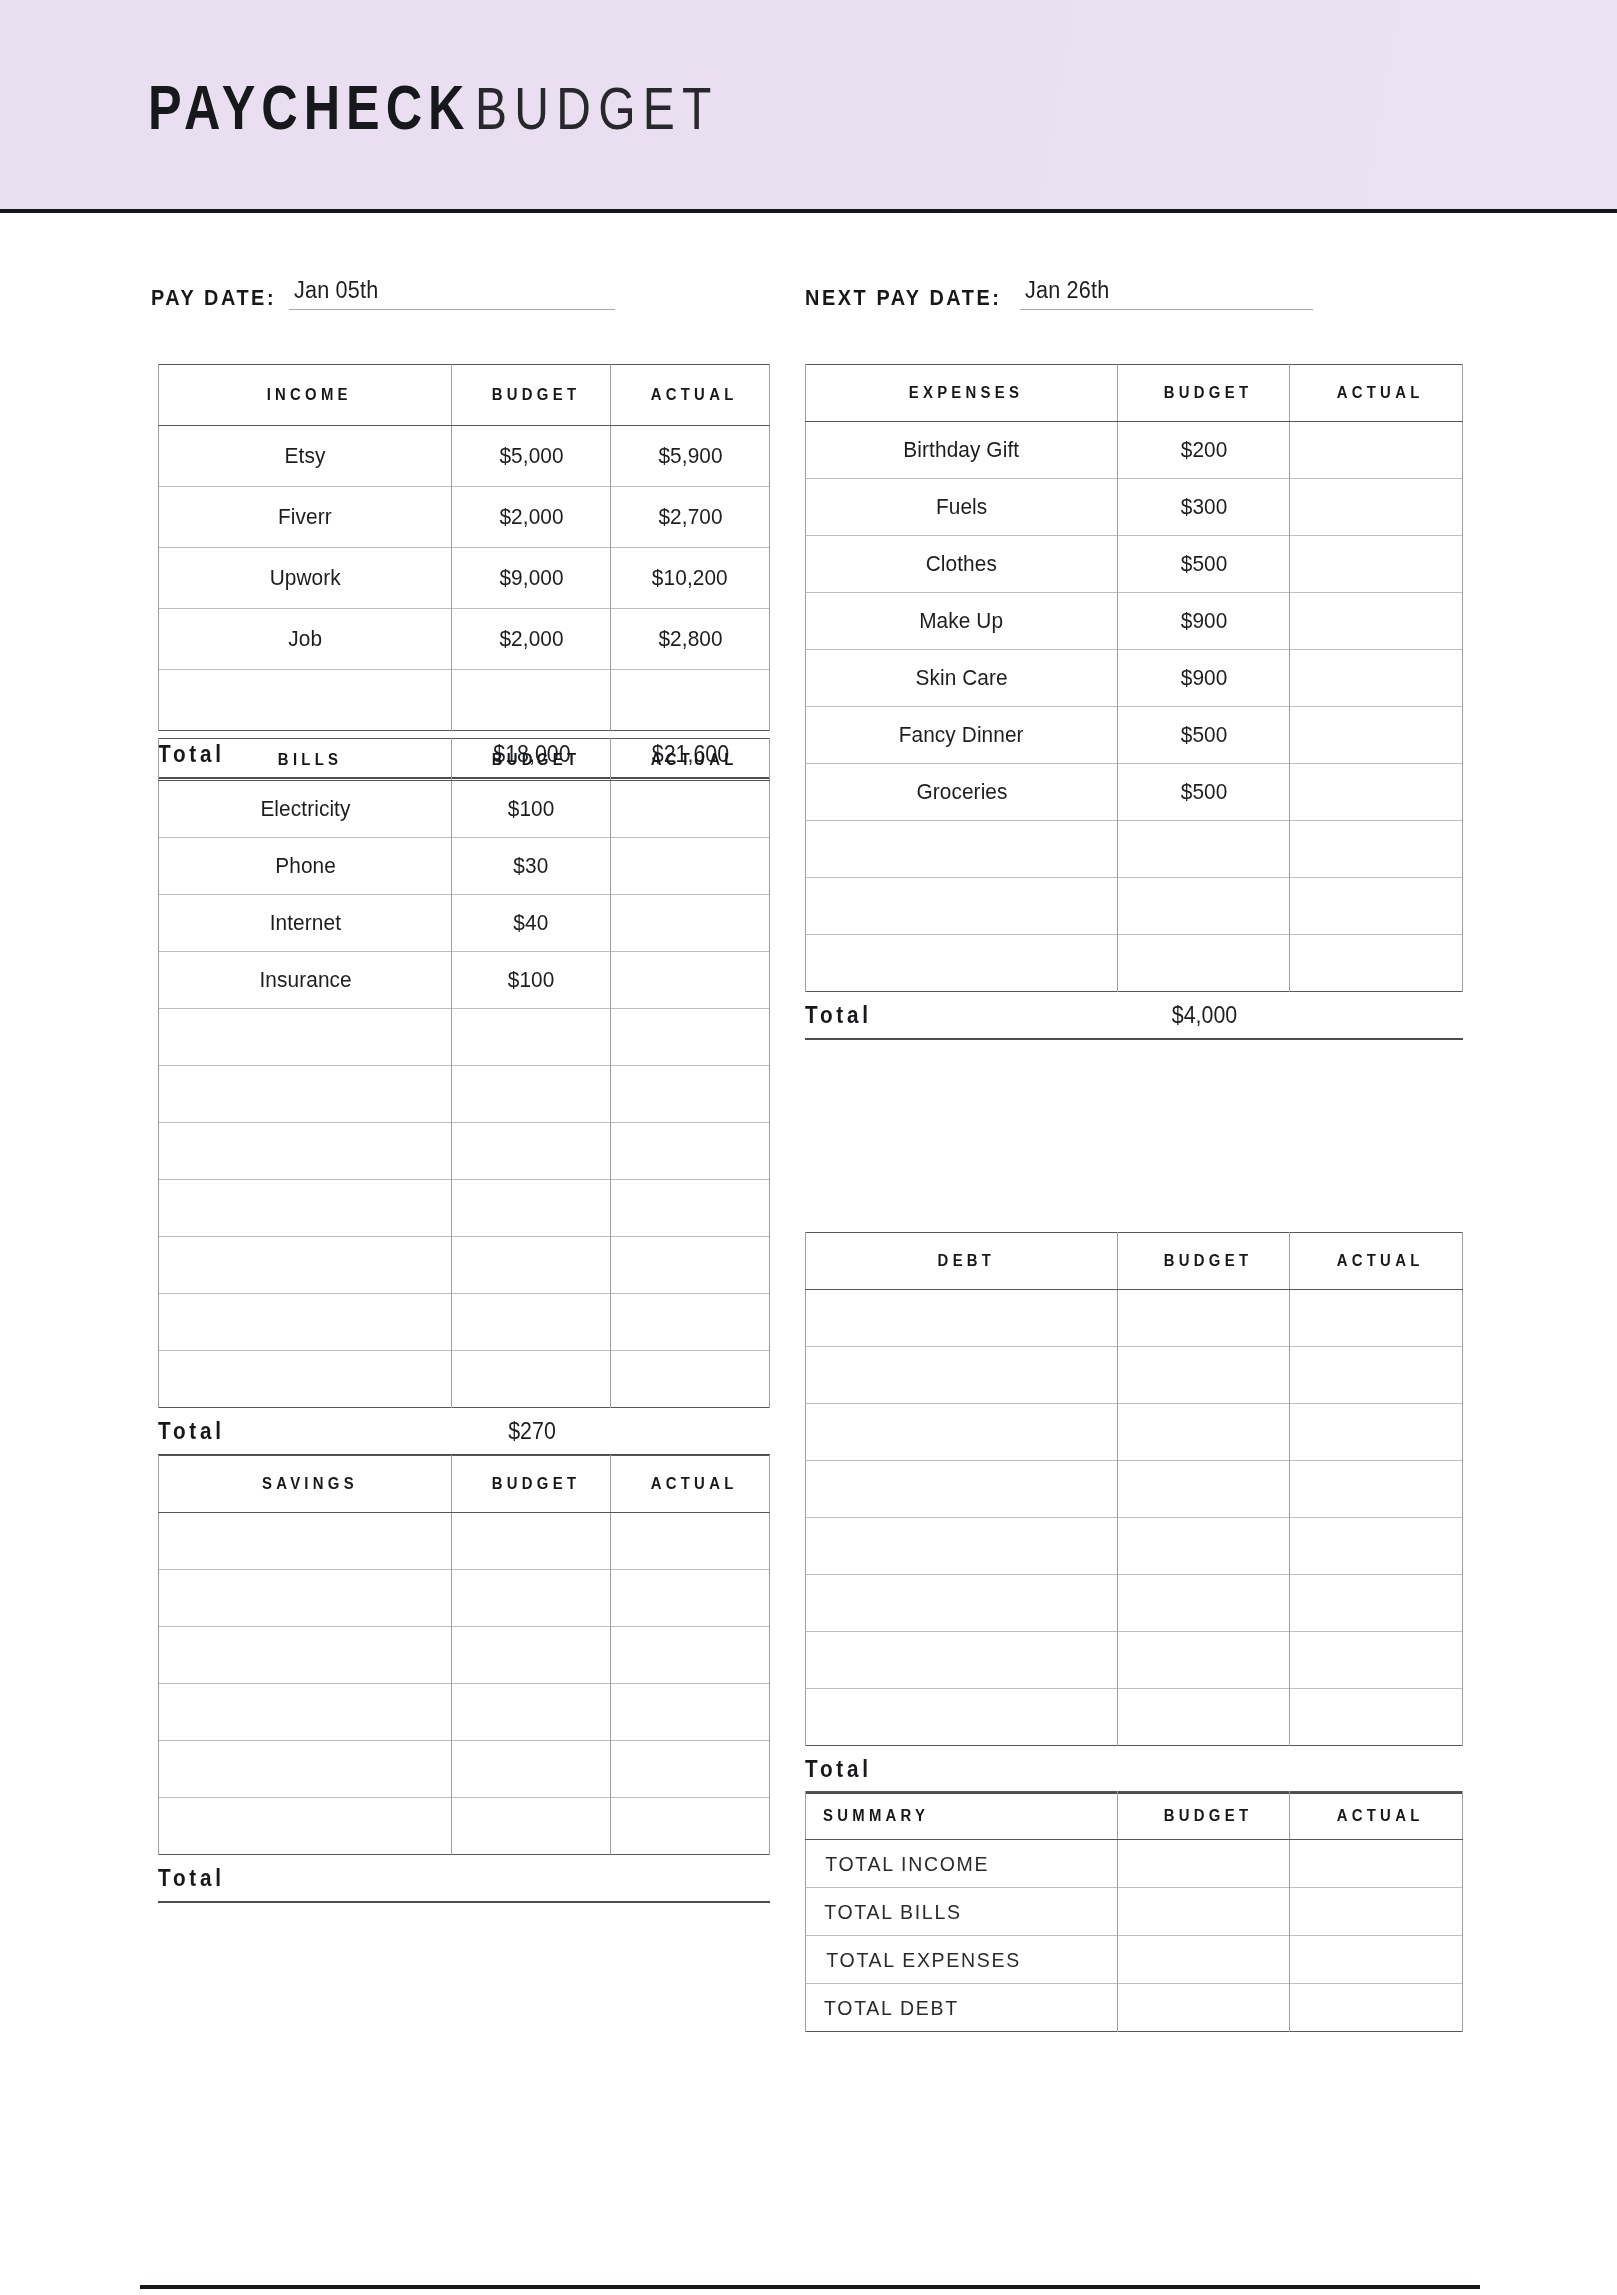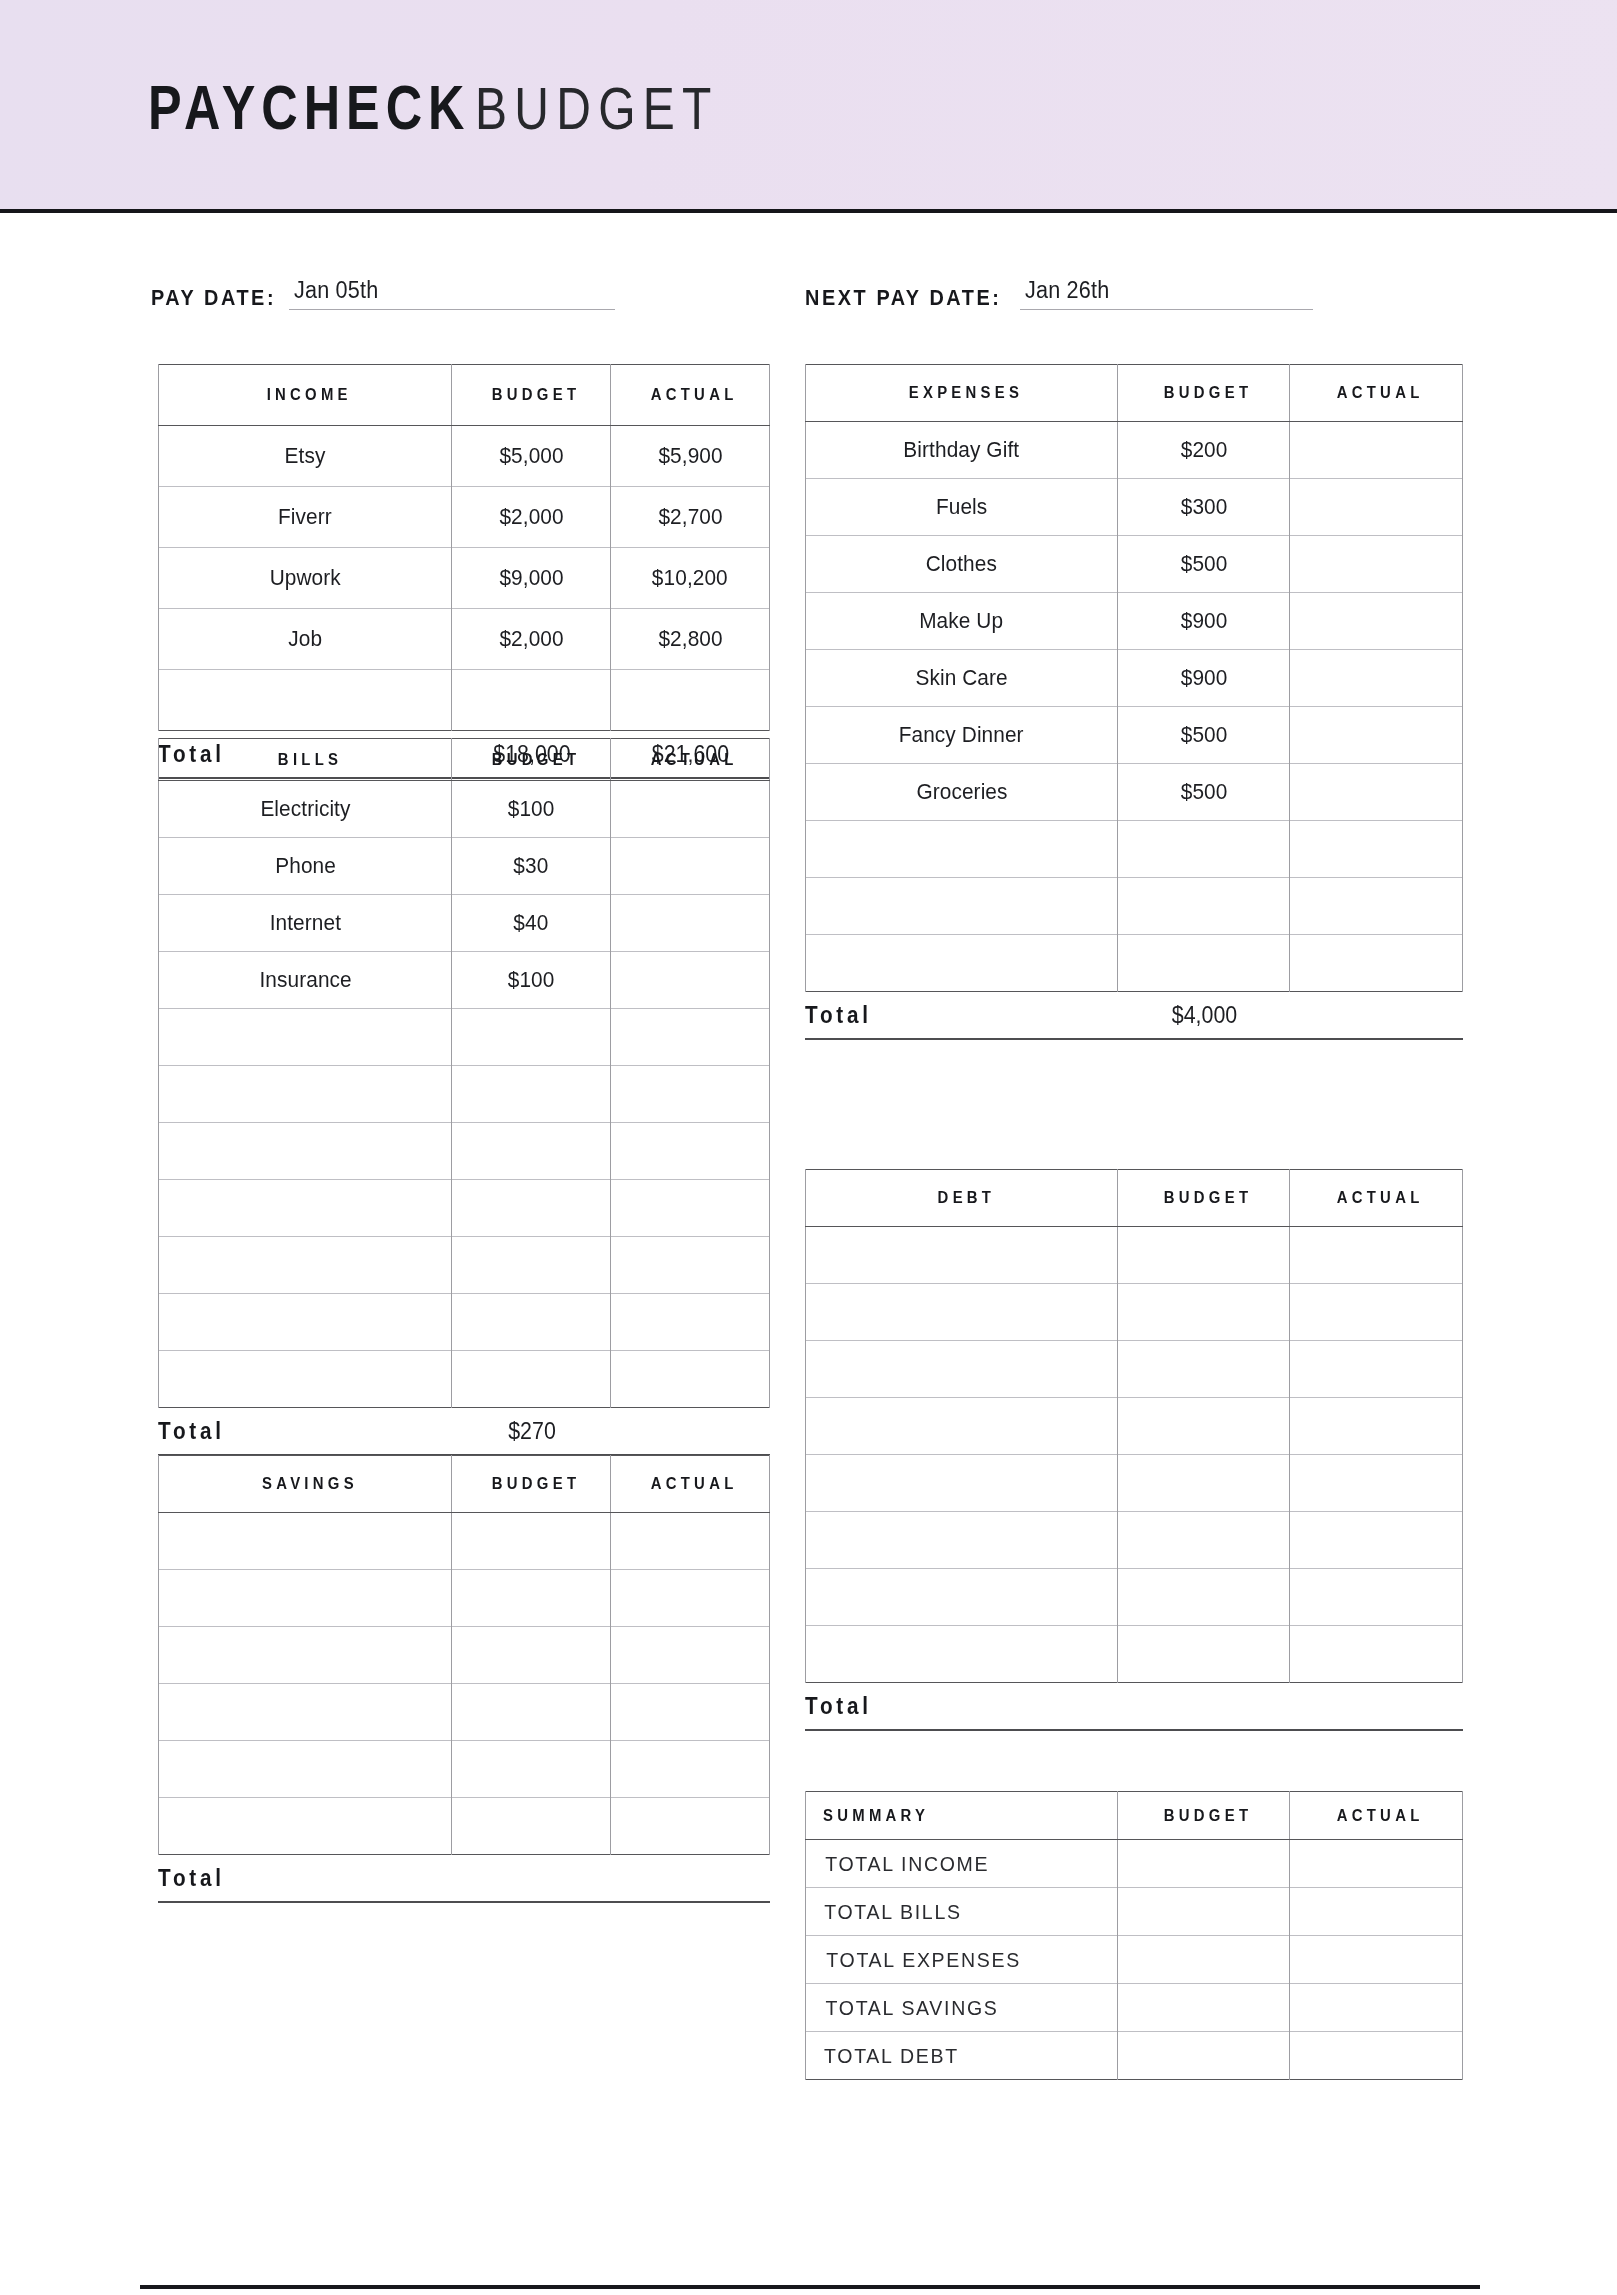--- a/index.html
+++ b/index.html
@@ -488,21 +488,21 @@
             </tr>
           </tbody>
         </table>
       <div class="total-strip">
         <span class="total-word">Total</span>
         <span class="total-cell" style="left:313px;width:173px;">$4,000</span>
         <span class="total-cell" style="left:486px;width:173px;"></span>
       </div>
     </div>
 
-    <div class="block" id="blk-debt" style="top:956px;">
+    <div class="block" id="blk-debt" style="top:1019px;">
       <table class="bt">
           <colgroup>
             <col style="width: 47.5%;">
             <col style="width: 26.2%;">
             <col style="width: 26.3%;">
           </colgroup>
           <thead>
             <tr style="height: 57px;">
               <th><span class="hv">DEBT</span></th>
               <th><span class="hv">BUDGET</span></th>
@@ -583,25 +583,20 @@
               <td class="lbl"><span class="cv">TOTAL BILLS</span></td>
               <td><span class="cv"></span></td>
               <td><span class="cv"></span></td>
             </tr>
             <tr style="height: 48px;">
               <td class="lbl"><span class="cv">TOTAL EXPENSES</span></td>
               <td><span class="cv"></span></td>
               <td><span class="cv"></span></td>
             </tr>
             <tr style="height: 48px;">
-              <td class="lbl"><span class="cv">TOTAL SAVINGS</span></td>
-              <td><span class="cv"></span></td>
-              <td><span class="cv"></span></td>
-            </tr>
-            <tr style="height: 48px;">
               <td class="lbl"><span class="cv">TOTAL DEBT</span></td>
               <td><span class="cv"></span></td>
               <td><span class="cv"></span></td>
             </tr>
           </tbody>
         </table>
     </div>
 
   </div>
 

